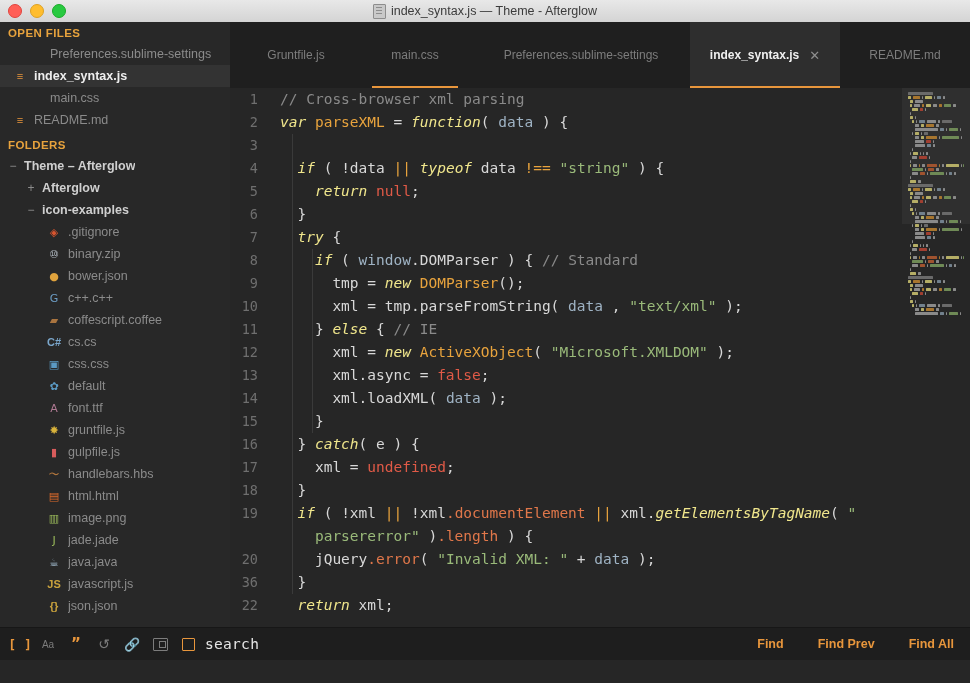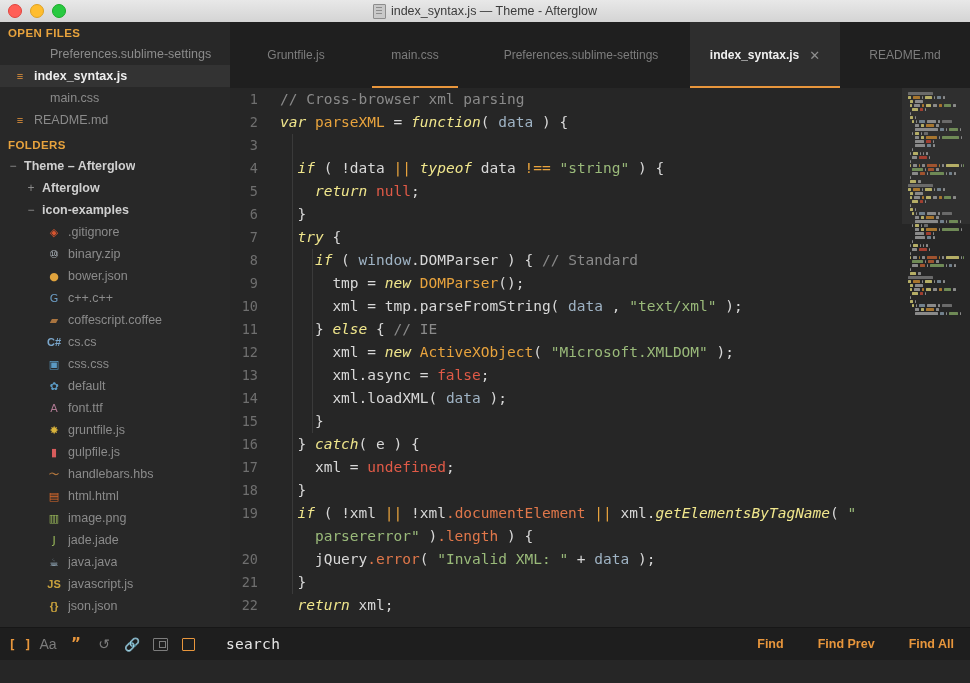--- a/index.html
+++ b/index.html
@@ -134,42 +134,42 @@
     position:absolute;left:0;top:627px;width:970px;height:32px;background:#1e1e1e;
     display:flex;align-items:center;border-top:1px solid #171717;
   }
   .fb-icons{display:flex;align-items:center;gap:0px;padding-left:6px;}
   .fbtn{
     width:28px;height:26px;display:flex;align-items:center;justify-content:center;
     font-size:13px;color:#7c7c7c;cursor:default;
   }
   .fbtn.on{color:#e8963c;}
   .find-input{
-    margin-left:24px;font-size:14.5px;color:#e6e6e6;
+    margin-left:3px;font-size:14.5px;color:#e6e6e6;
     font-family:"DejaVu Sans Mono","Liberation Mono",monospace;
     letter-spacing:.3px;
   }
   .fb-actions{
     margin-left:auto;display:flex;align-items:center;gap:34px;padding-right:16px;
     font-size:12.5px;font-weight:bold;color:#e8963c;
   }
   .fb-actions span{cursor:default;}
 
   
   .statusbar{
     position:absolute;left:0;top:659px;width:970px;height:24px;background:#222222;
     display:flex;align-items:center;font-size:11.5px;color:#7c7c7c;
   }
   .sb-left{padding-left:8px;}
   .sb-right{margin-left:auto;display:flex;gap:44px;padding-right:18px;}
 
   
   .sq-outline{width:11px;height:11px;border:1.6px solid #e8963c;border-radius:1px;}
   .brackets{font-family:"DejaVu Sans Mono",monospace;font-weight:bold;color:#e8963c;font-size:13px;}
-  .aa{font-family:Liberation Sans, sans-serif;font-size:14px;color:#7c7c7c;}
+  .aa{font-family:Liberation Sans, sans-serif;font-size:10px;color:#7c7c7c;}
   .quote{font-family:"DejaVu Sans",sans-serif;font-weight:bold;font-size:15px;color:#e8963c;line-height:0.7;}
   .wrapico{font-size:14px;color:#7c7c7c;}
   .linkico{font-size:13px;color:#e8963c;}
   .inselico{
     width:13px;height:11px;border:1.4px solid #7c7c7c;border-radius:1px;position:relative;
   }
   .inselico:after{
     content:"";position:absolute;right:1px;top:2px;width:5px;height:5px;border:1.2px solid #7c7c7c;
   }
 </style>
@@ -403,21 +403,21 @@
           </div>
           <div class="ln">
             <span class="num"></span>
             <span class="txt"><span class="c-plain">    </span><span class="c-str">parsererror"</span><span class="c-punc"> )</span><span class="c-prop">.length</span><span class="c-punc"> ) {</span></span>
           </div>
           <div class="ln">
             <span class="num">20</span>
             <span class="txt"><span class="c-plain">    jQuery</span><span class="c-prop">.error</span><span class="c-punc">( </span><span class="c-str">"Invalid XML: "</span><span class="c-plain"> + </span><span class="c-param">data</span><span class="c-punc"> );</span></span>
           </div>
           <div class="ln">
-            <span class="num">21</span>
+            <span class="num">36</span>
             <span class="txt"><span class="c-plain">  }</span></span>
           </div>
           <div class="ln">
             <span class="num">22</span>
             <span class="txt"><span class="c-plain">  </span><span class="c-kw">return</span><span class="c-plain"> xml;</span></span>
           </div>
         </div>
 
       <div class="minimap">
         <div class="mm-view"></div>

